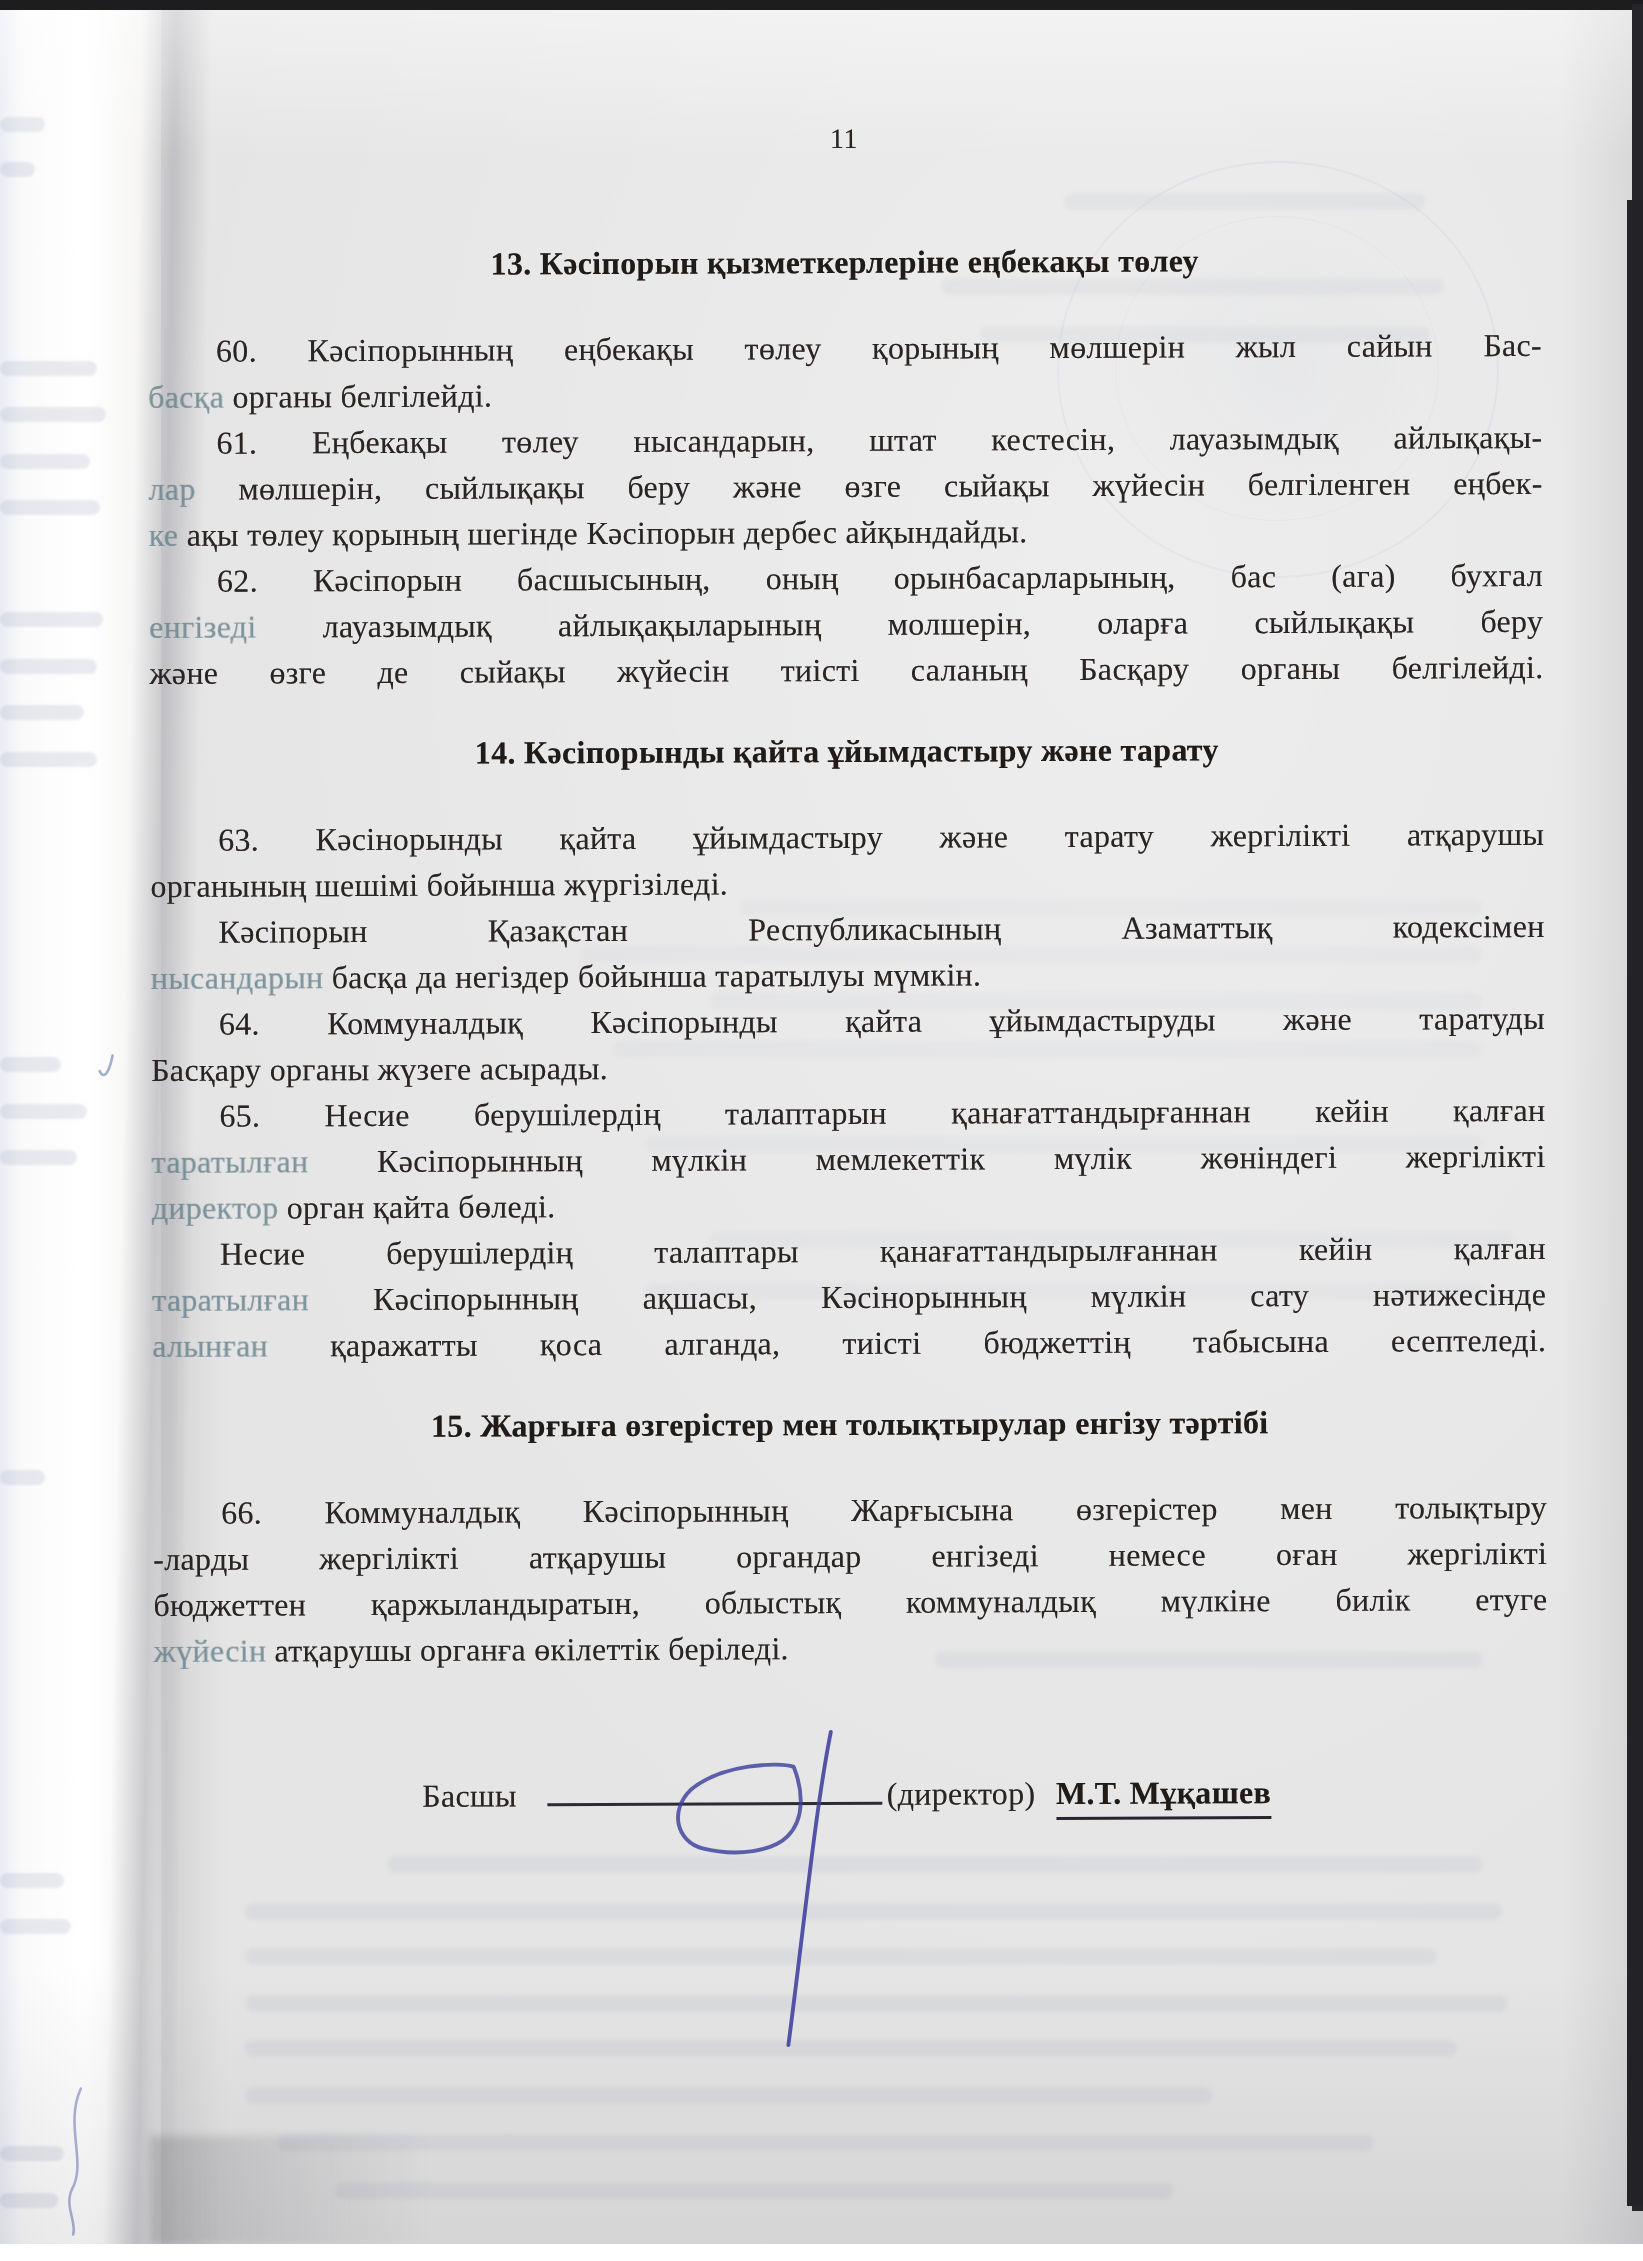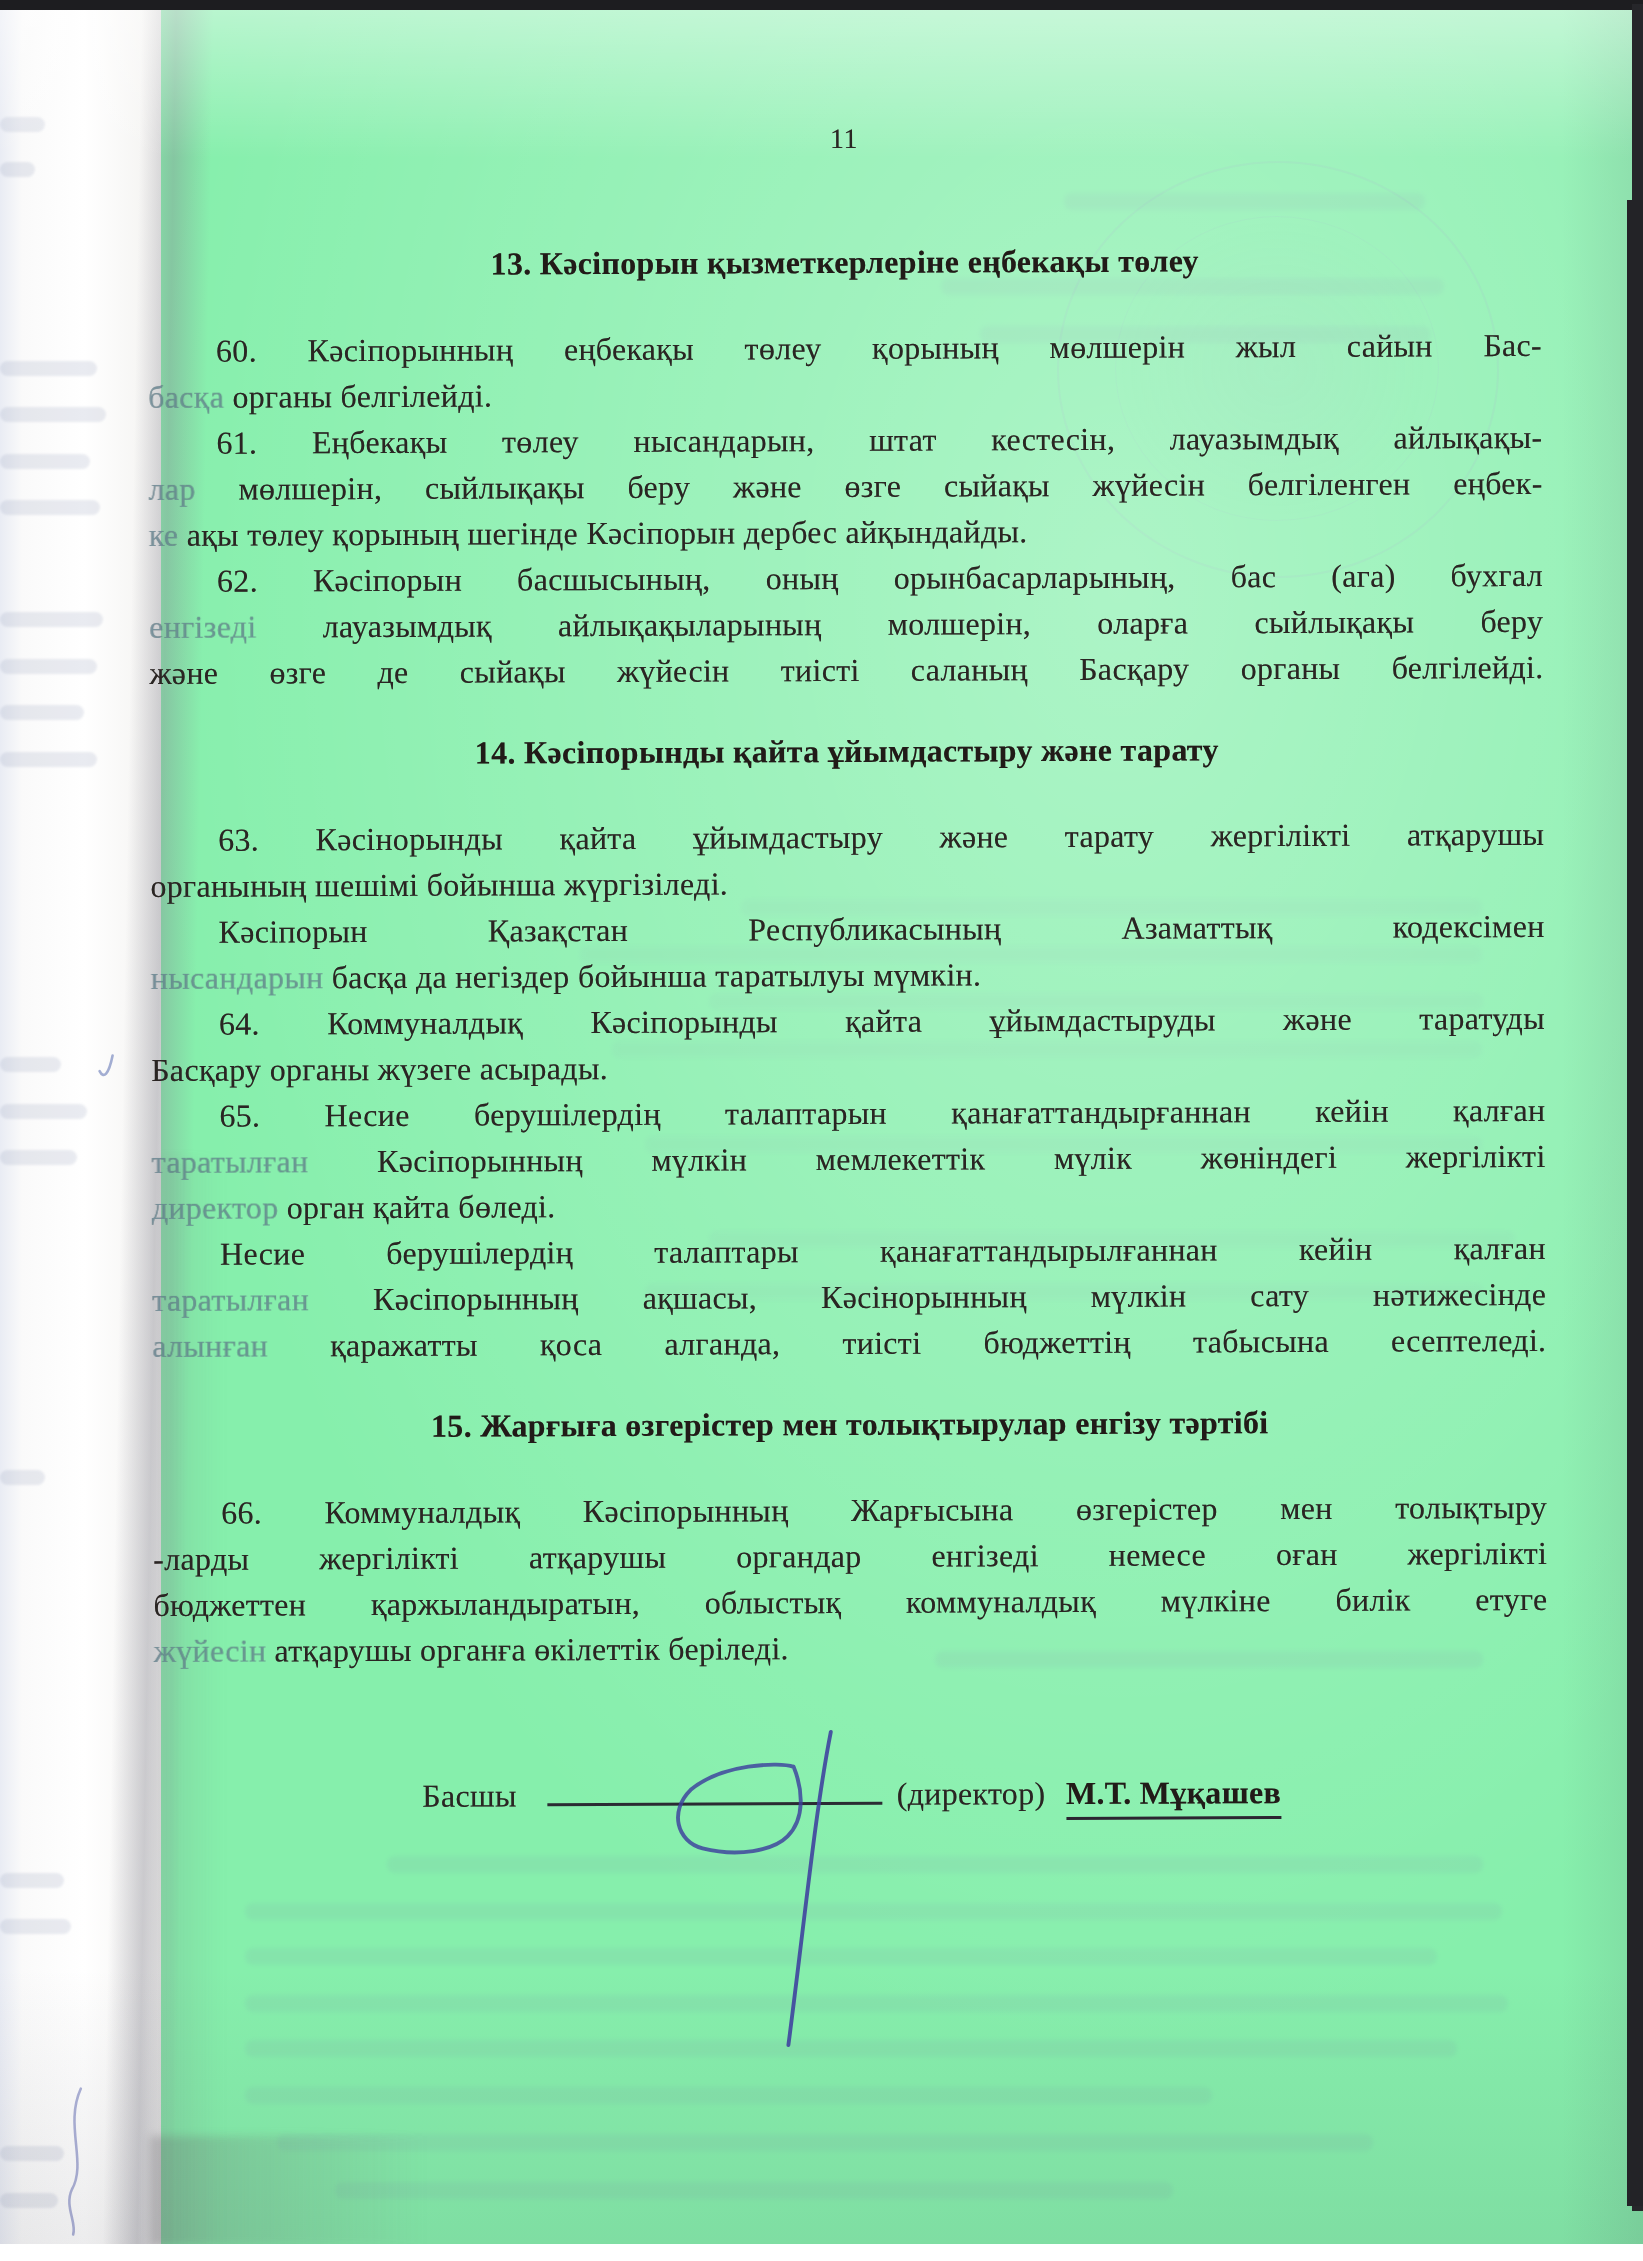--- a/index.html
+++ b/index.html
@@ -1,16 +1,16 @@
 <!DOCTYPE html>
 <html style="font-size:10.3px"><head>
 <meta charset="utf-8">
 <style>
   html,body{margin:0;padding:0;background:#ffffff;}
-  .scan{position:relative;width:1644px;height:2261px;background:#86efac;overflow:hidden;
+  .scan{position:relative;width:1644px;height:2261px;background:#e5e5e5;overflow:hidden;
         font-family:"Liberation Serif","DejaVu Serif",serif;}
   .layer{position:absolute;pointer-events:none;}
 
   
   .topbar{left:0;top:0;width:1644px;height:10.3px;background:#1d1d20;}
   .rightbar{right:0;top:3.9px;width:11.6px;height:2207px;background:#26262a;}
   .rightbar2{right:0;top:200px;width:17.4px;height:2006px;background:#232327;}
   .bottomstrip{left:0;bottom:0;width:1644px;height:17px;background:#ffffff;}
   .left-page{left:0;top:0;width:161px;height:2261px;
      background:linear-gradient(90deg,#e9ecf4 0px,#fafafa 22px,#ffffff 84px,#f3f2f0 161px);}
@@ -44,21 +44,21 @@
   .para{margin:0;}
   .line{text-align:left;}
   .line.j{text-align:justify;text-align-last:justify;}
   .line.ind{text-indent:68px;}
   .fadew{color:#61808c;opacity:.8;filter:blur(0.4px);}
 
   
   .sig-row{margin-top:97px;padding-left:268px;display:flex;align-items:baseline;white-space:nowrap;}
   .sig-blank{display:inline-block;position:relative;width:335px;height:34px;margin-left:31px;
              border-bottom:3.2px solid #2b2b33;}
-  .sig-dir{margin-left:14px;}
+  .sig-dir{margin-left:4px;}
   .sig-name{margin-left:20.6px;font-weight:700;border-bottom:3.9px solid #2b2430;padding-bottom:1.3px;color:#211b18;}
   .sig-svg{position:absolute;left:71px;top:-40px;overflow:visible;}
   .inkmark{position:absolute;overflow:visible;}
 </style>
 </head>
 <body>
 
 <div class="scan">
 
   <div class="layer left-page"></div>

